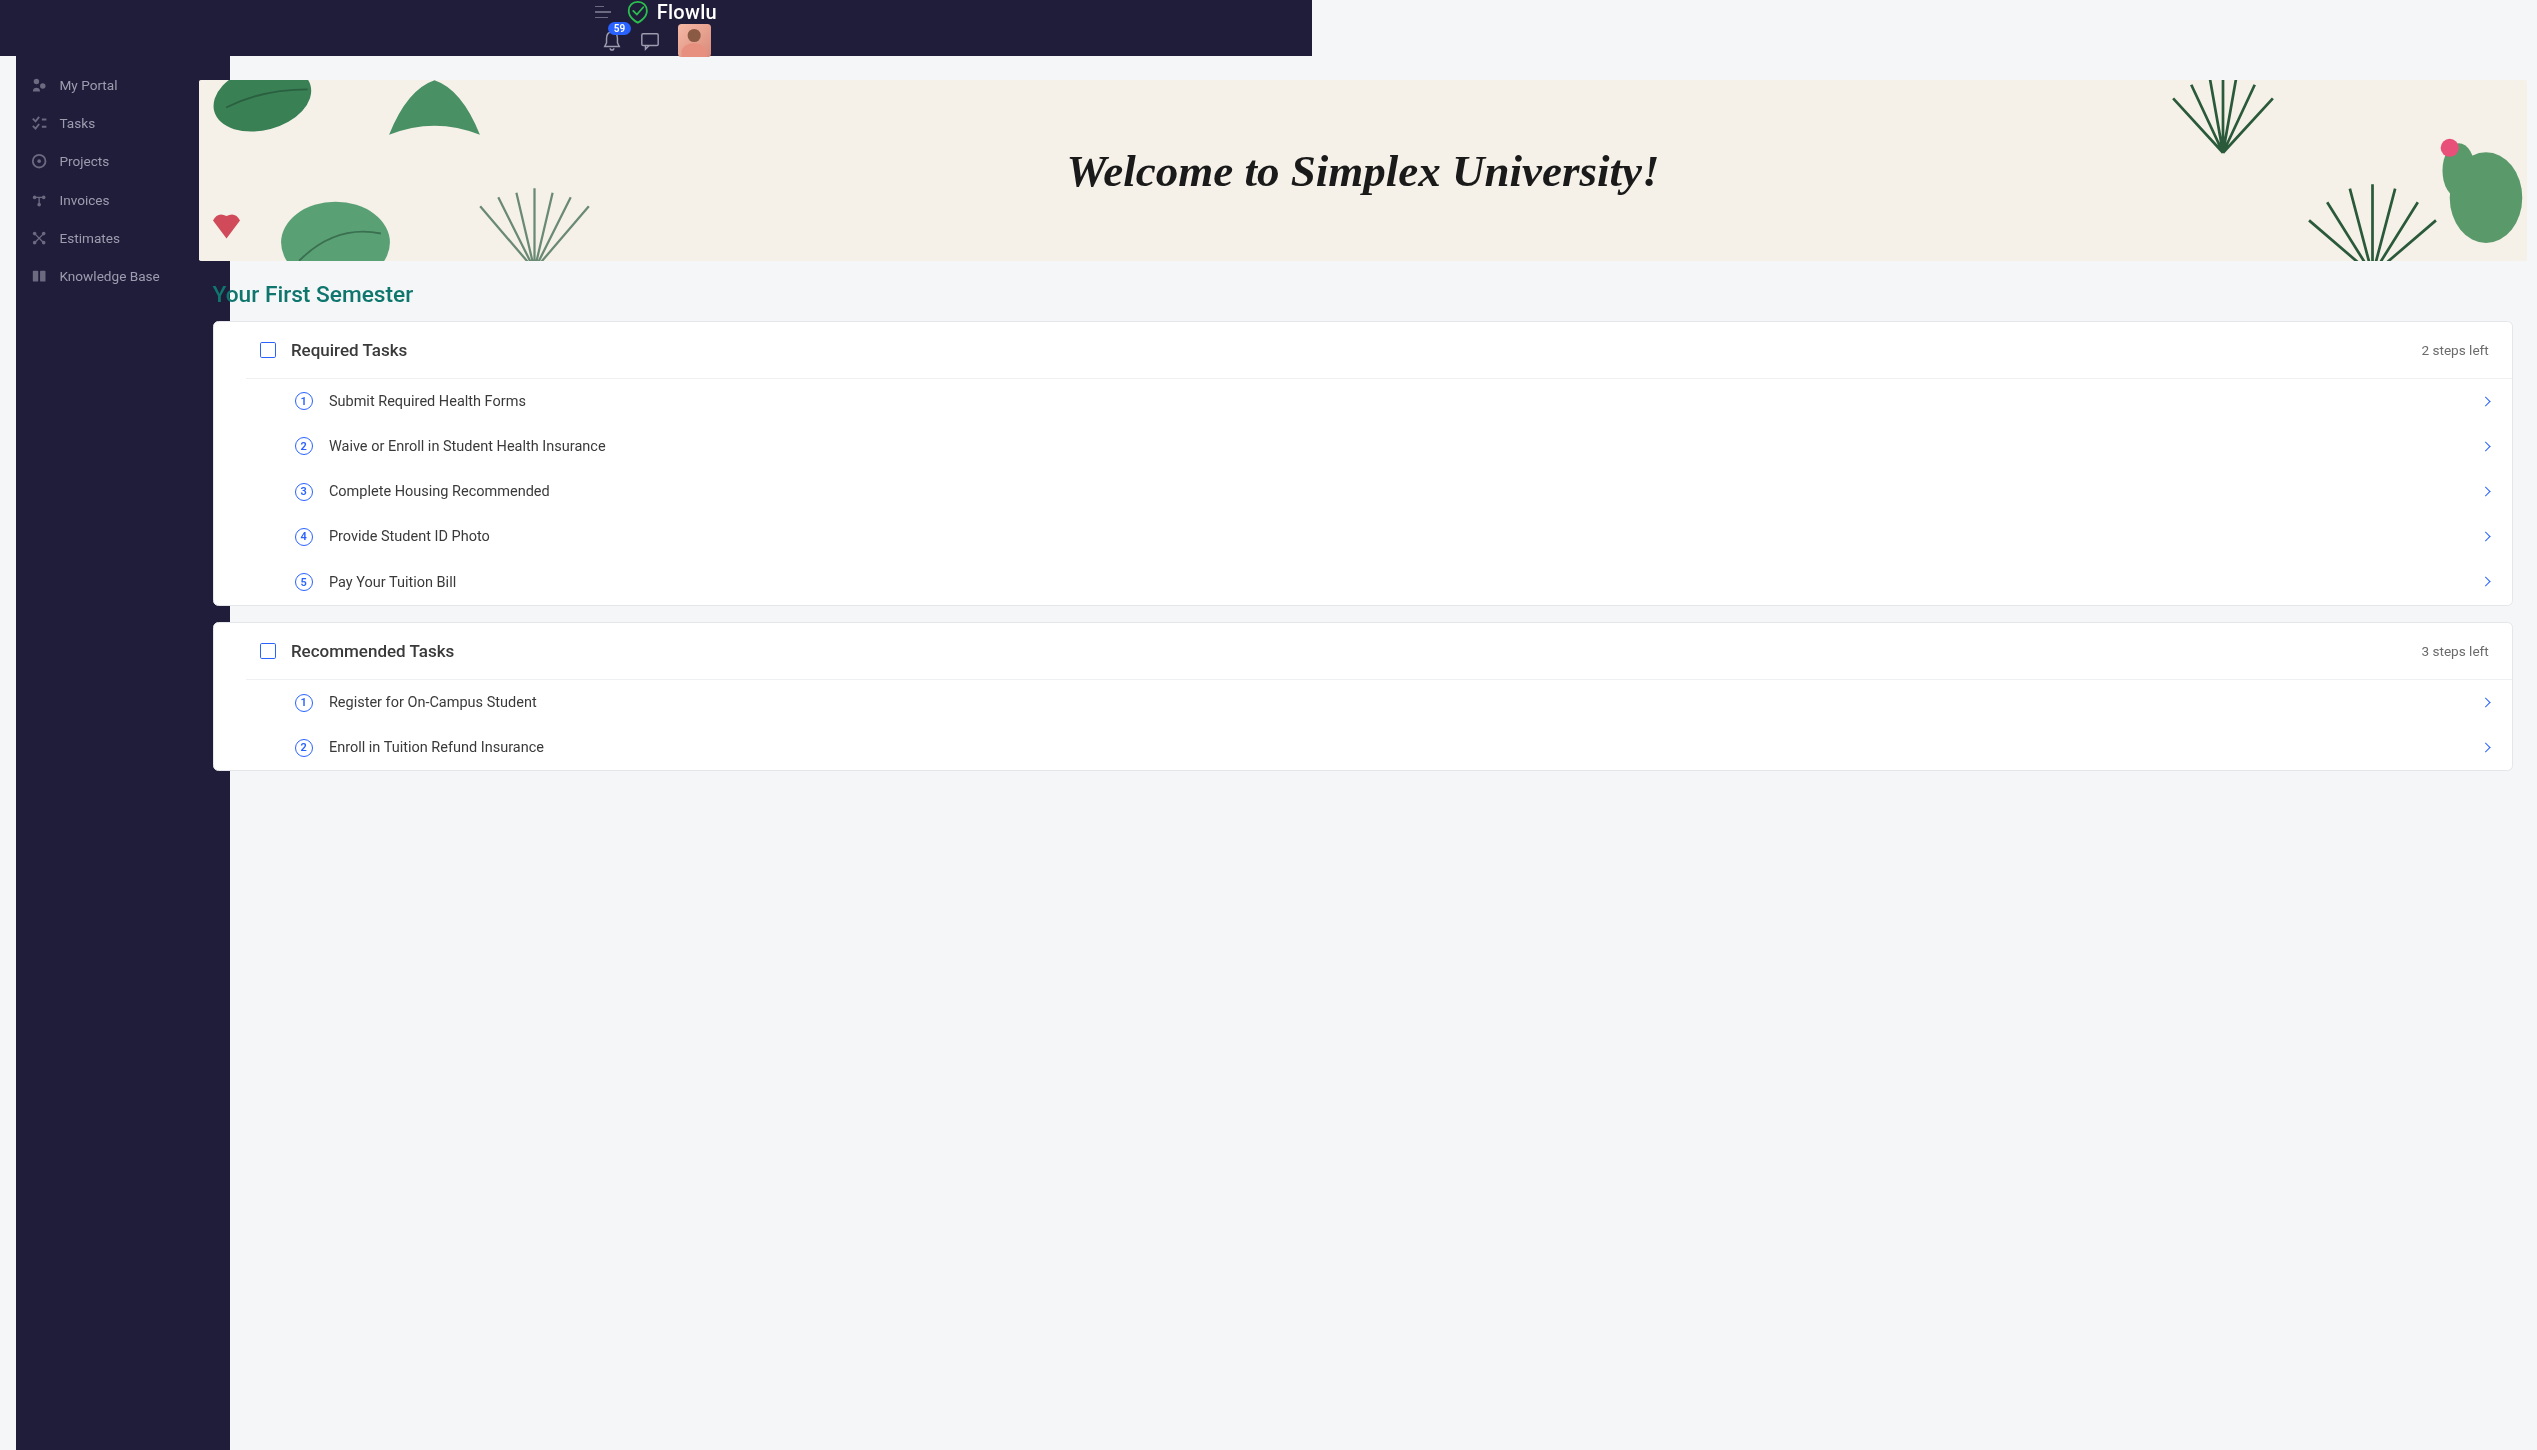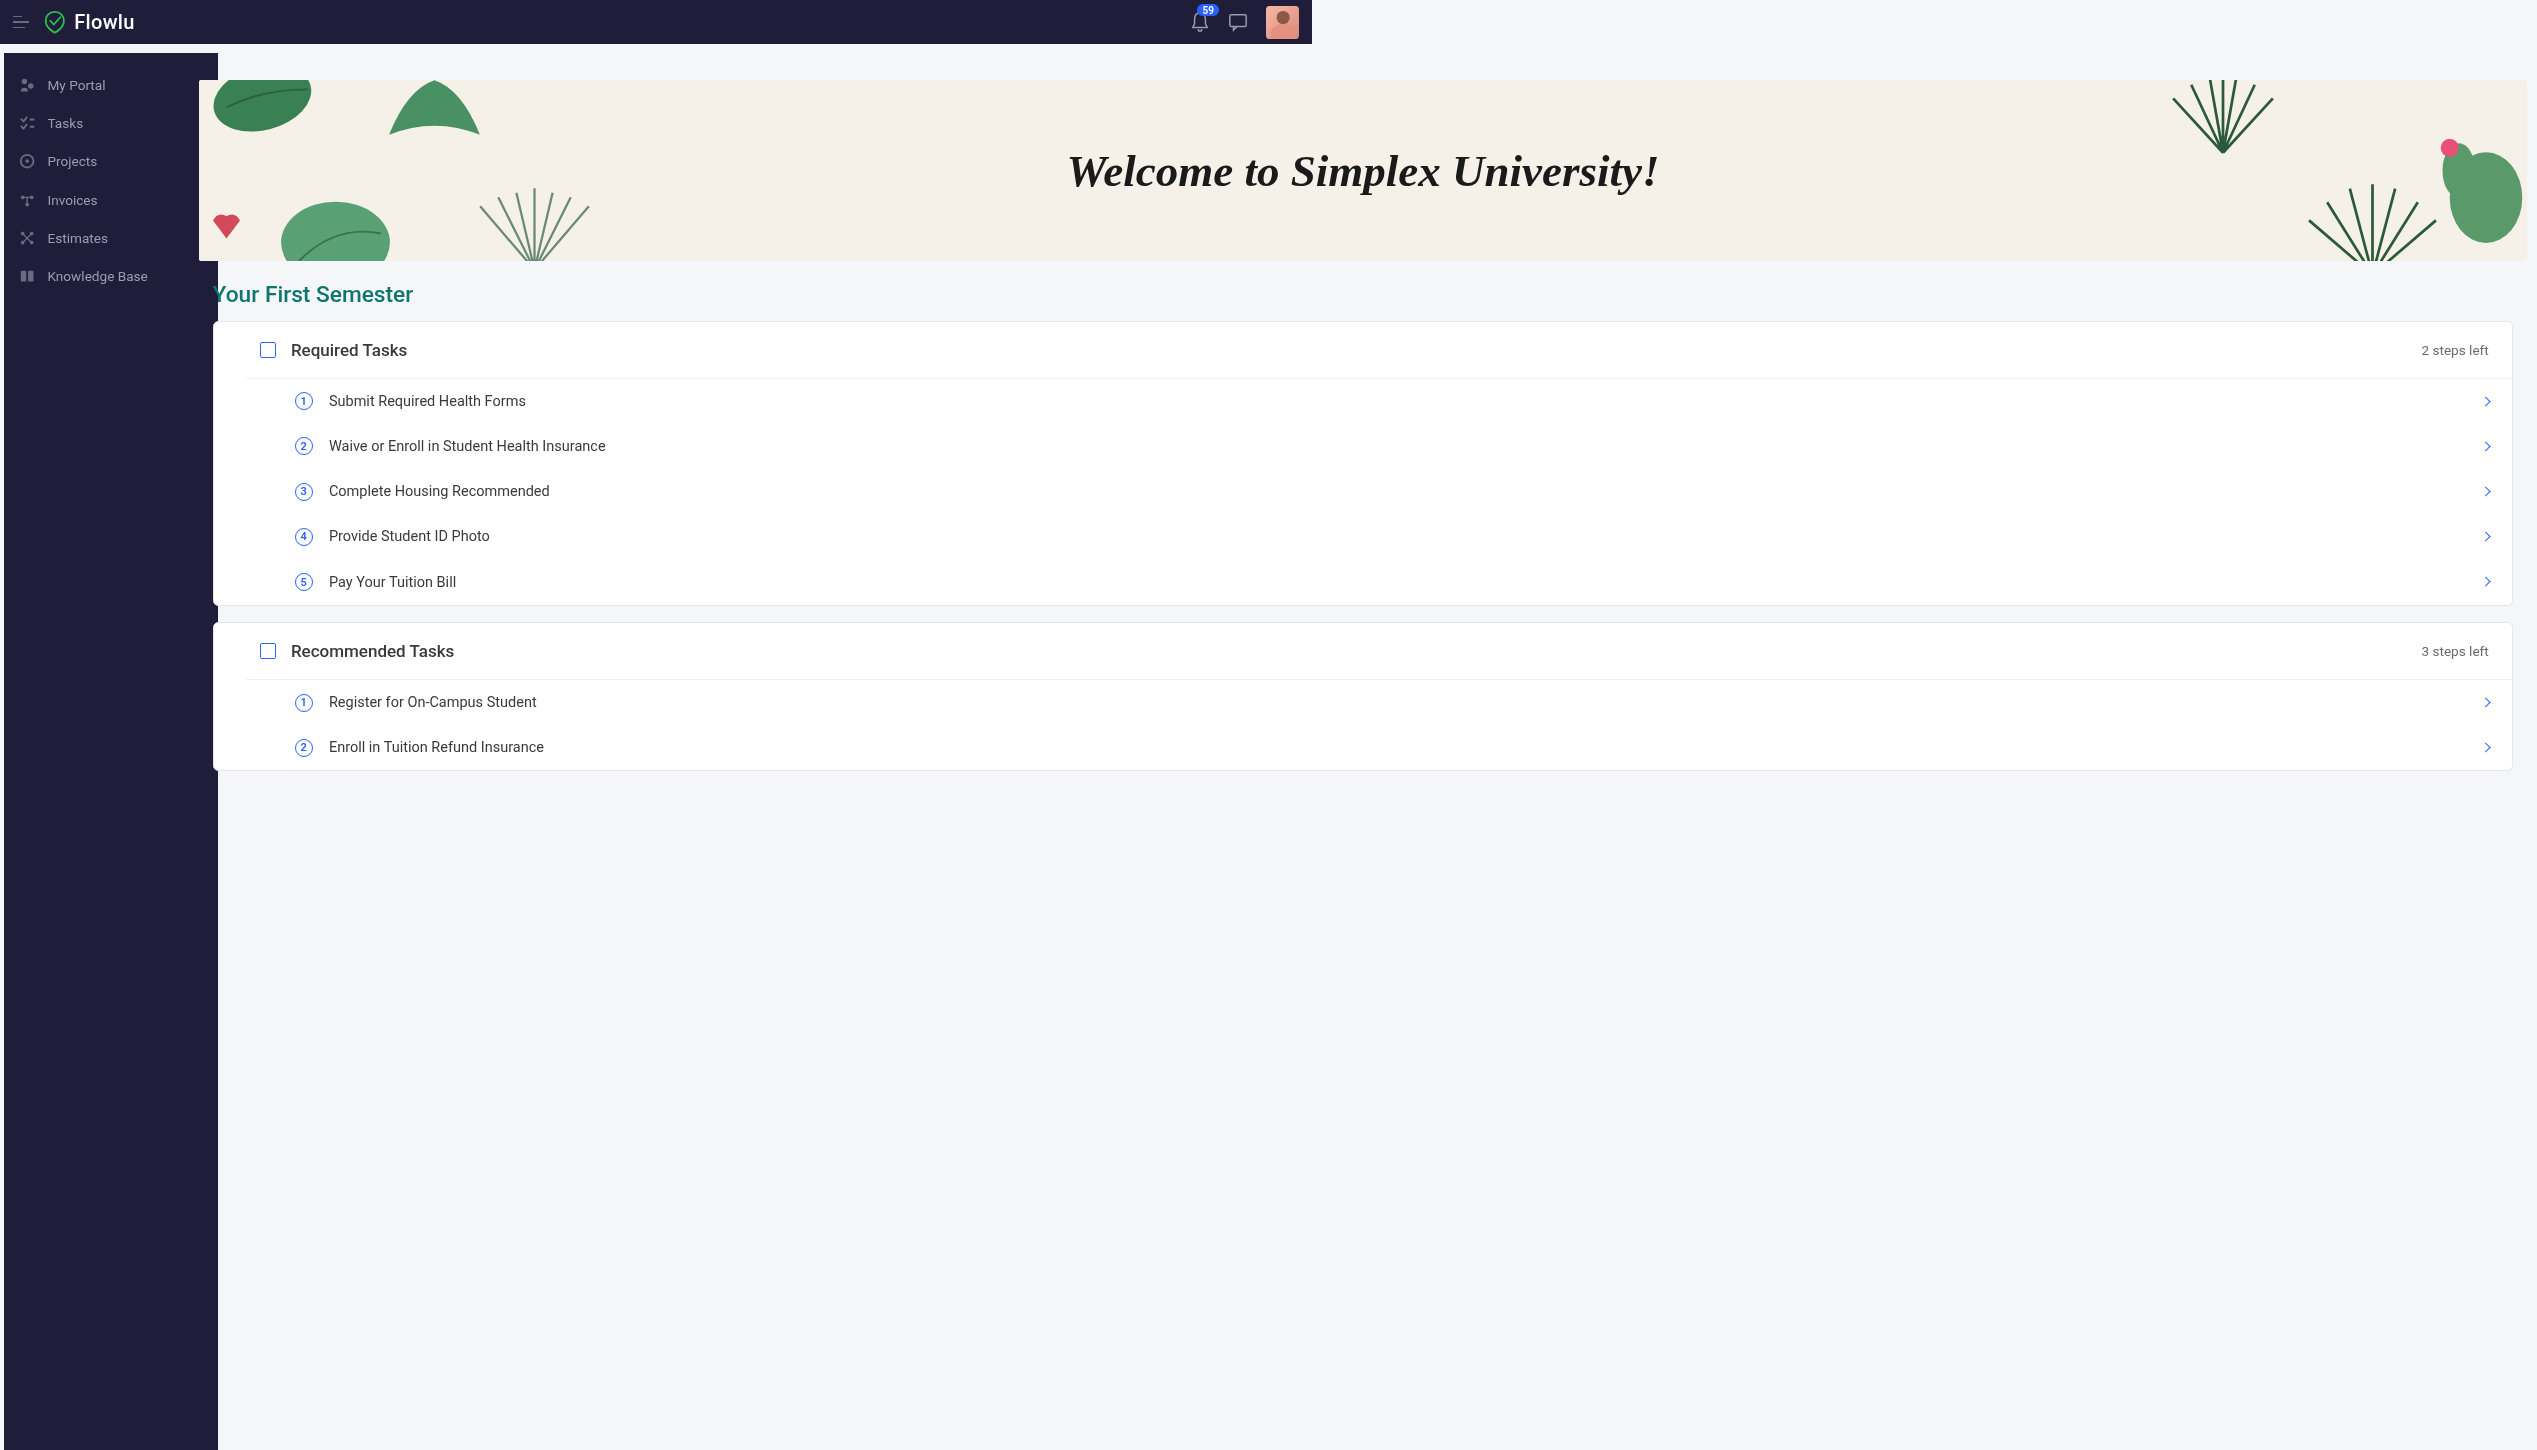--- a/index.html
+++ b/index.html
@@ -1,36 +1,36 @@
 <!DOCTYPE html>
 <html style="font-size:14.5px"><head>
 <meta charset="utf-8">
 <style>
 * { margin:0; padding:0; box-sizing:border-box; font-family:-apple-system,BlinkMacSystemFont,"Segoe UI",Roboto,sans-serif; }
 body { background:#f5f6f8; width:1312px; height:753px; overflow:hidden; }
 
 
-.header { height:44px; background:#1f1d3a; display:flex; align-items:center; justify-content:space-between; padding:0 12.7px; }
+.header { height:56px; background:#1f1d3a; display:flex; align-items:center; justify-content:space-between; padding:0 12.7px;flex-direction:column; }
 .header-left { display:flex; align-items:center; gap:12.7px; }
 .menu-icon { width:18px; height:12.7px; display:flex; flex-direction:column; justify-content:space-between; cursor:pointer; }
 .menu-icon span { display:block; height:1.8px; background:#6b6a80; }
 .menu-icon span:nth-child(1){width:9px;} .menu-icon span:nth-child(2){width:16.3px;} .menu-icon span:nth-child(3){width:12.7px;}
 .logo { display:flex; align-items:center; gap:7.3px; }
 .logo-mark { width:23.6px; height:23.6px; position:relative; }
 .logo-text { color:#fff; font-size:20px; font-weight:500; letter-spacing:0.3px; }
 .header-right { display:flex; align-items:center; gap:18px; }
 .bell { position:relative; width:20px; height:22px; cursor:pointer; }
 .badge { position:absolute; top:-7.3px; right:-9px; background:#2962ff; color:#fff; font-size:10px; font-weight:600; border-radius:9px; padding:0.9px 5.4px; }
 .chat-icon { width:20px; height:20px; cursor:pointer; }
 .avatar { width:33px; height:33px; border-radius:3.6px; background:linear-gradient(135deg,#f5b8a5,#d98b7a); cursor:pointer; position:relative; overflow:hidden; }
 .avatar::after{content:"";position:absolute;top:5.4px;left:50%;transform:translateX(-50%);width:12.7px;height:12.7px;border-radius:50%;background:#8b5a44;}
 .avatar::before{content:"";position:absolute;bottom:-3.6px;left:50%;transform:translateX(-50%);width:25px;height:18px;border-radius:50% 50% 0 0;background:#e89080;}
 
 
-.sidebar { position:absolute; top:53px; left:4px; width:214px; bottom:0; background:#1f1d3a; padding-top:12.7px; }
+.sidebar { position:absolute; top:53px; left:16px; width:214px; bottom:0; background:#1f1d3a; padding-top:12.7px; }
 .nav-item { display:flex; align-items:center; gap:12.7px; padding:11px 14.5px; color:#9d9caf; font-size:13.6px; cursor:pointer; }
 .nav-icon { width:16.3px; height:16.3px; flex-shrink:0; }
 
 
 .main { position:absolute; top:53px; left:189px; right:0; bottom:0; overflow-y:auto; }
 .banner { margin:27px 10px 0; height:181px; background:#f5f1e8; border-radius:1.8px; position:relative; overflow:hidden; display:flex; align-items:center; justify-content:center; }
 .banner-title { font-family:"Brush Script MT","Segoe Script",cursive; font-size:45px; font-weight:600; color:#1a1a1a; font-style:italic; position:relative; z-index:2; }
 .leaf { position:absolute; }
 .section-title { margin:20px 23.6px 12.7px; font-size:22.7px; font-weight:500; color:#0f766e; }
 .card { margin:0 23.6px 16.3px; background:#fff; border:0.9px solid #e5e6ea; border-radius:5.4px;padding-left:32px; }

